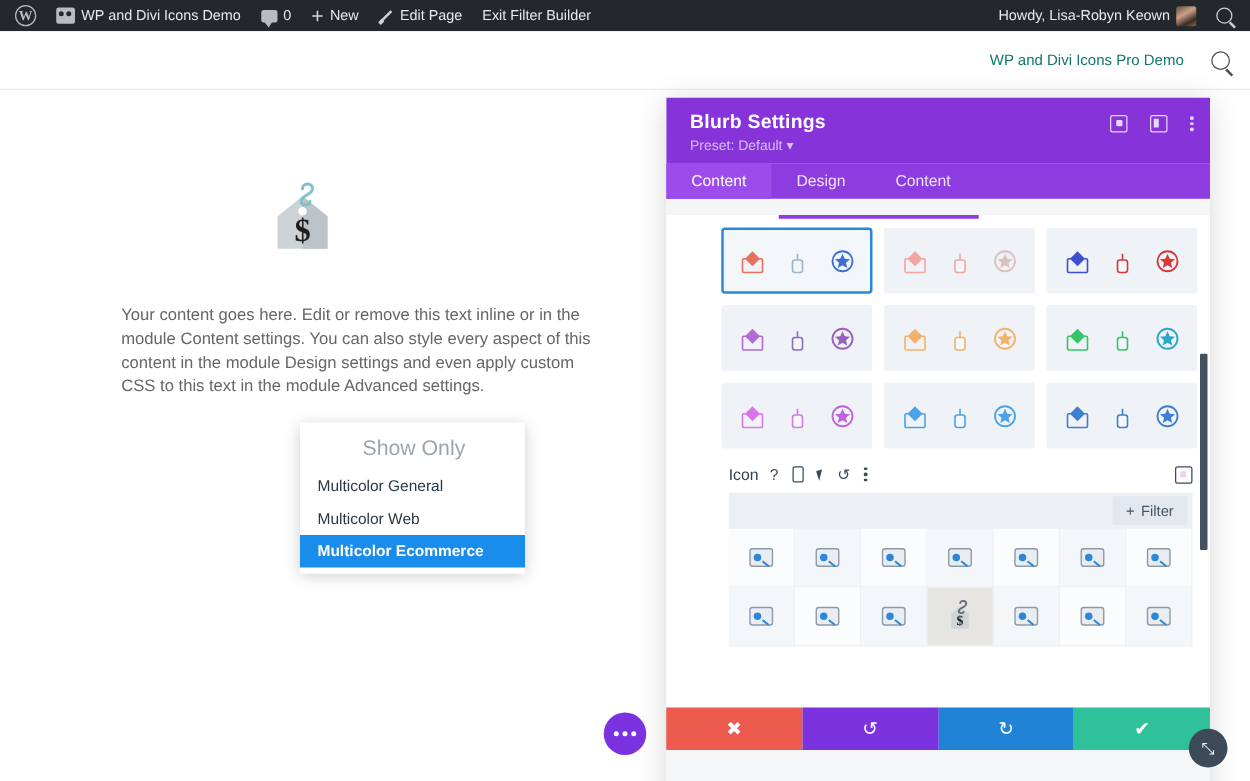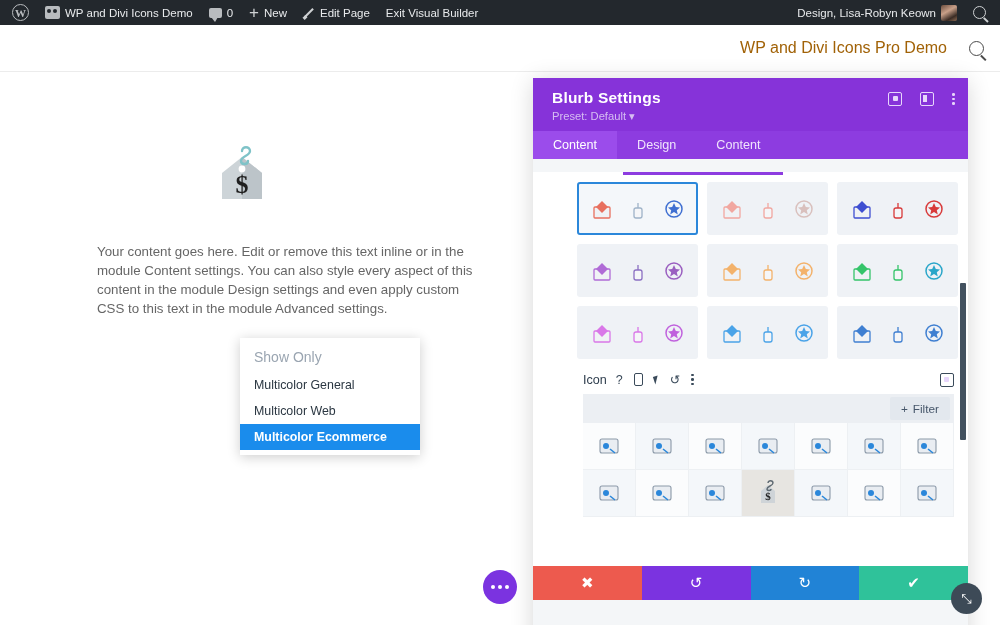--- a/index.html
+++ b/index.html
@@ -36,21 +36,21 @@
     background: linear-gradient(150deg,#6b4d3e 0%,#c9a089 40%,#3a2b24 75%,#8d6a53 100%); }
   .search-ic { width: 13px; height: 13px; border: 1.7px solid #cfd2d4; border-radius: 50%; position: relative; }
   .search-ic:after { content:""; position:absolute; right:-4px; bottom:-3px; width:6px; height:1.7px; background:#cfd2d4; transform: rotate(45deg); }
 
   
   .siteheader {
     position: absolute; top: 25px; left: 0; width: 1000px; height: 47px;
     background: #fff; display: flex; align-items: center; justify-content: flex-end;
     border-bottom: 1px solid #ececec;
   }
-  .site-nav-link { color: #a16207; font-size: 16px; }
+  .site-nav-link { color: #0f766e; font-size: 12px; }
   .hdr-search { margin: 0 16px 0 22px; width: 15px; height: 15px; border: 1.6px solid #4a4a4a; border-radius: 50%; position: relative; }
   .hdr-search:after { content:""; position:absolute; right:-4px; bottom:-4px; width:7px; height:1.6px; background:#4a4a4a; transform: rotate(45deg); }
 
   
   .preview { position: absolute; top: 73px; left: 0; width: 1000px; height: 552px; background: #fff; }
   .blurb { position: absolute; left: 97px; top: 70px; width: 390px; }
   .tag-wrap { width: 100%; display: flex; justify-content: center; margin-bottom: 36px; padding-right: 100px; }
   .blurb-title { font-size: 17.5px; color: #2a2a2a; letter-spacing: .3px; margin-bottom: 13px; font-weight: normal; }
   .blurb-body { font-size: 13.3px; line-height: 1.42; color: #666; width: 378px; }
 
@@ -107,21 +107,21 @@
 
   .icon-grid { margin: 0 14px 0 18px; display: grid; grid-template-columns: repeat(7, 1fr); background: #fff; }
   .ig-cell { height: 47px; display: flex; align-items: center; justify-content: center;
     border-right: 1px solid #edf0f3; border-bottom: 1px solid #edf0f3; background: #fbfcfd; }
   .ig-cell.alt { background: #f4f7fa; }
   .ig-cell.sel { background: #e7e5e1; }
 
   
   .dropdown { position: absolute; left: 240px; top: 338px; width: 180px; background: #fff;
     box-shadow: 0 2px 12px rgba(0,0,0,.2); padding: 6px 0 5px; z-index: 40; }
-  .dd-head { font-size: 14px; color: #9aa5b1; padding: 5px 14px 7px; }
+  .dd-head { font-size: 17px; color: #9aa5b1; padding: 5px 14px 7px; margin-left: 36px; }
   .dd-item { font-size: 12.4px; color: #2b3742; padding: 6px 14px; }
   .dd-item.active { background: #1a8cec; color: #fff; font-weight: bold; }
 
   .modal-scrollbar { position: absolute; right: 2px; top: 205px; width: 6px; height: 157px;
     background: #43515f; border-radius: 1px; z-index: 30; }
 
   
   .bottombar { position: absolute; left: 533px; top: 566px; width: 435px; height: 34px; display: flex; }
   .bb { flex: 1; display: flex; align-items: center; justify-content: center; color: #fff; font-size: 15px; }
   .bb-x { background: #ed5a4e; }
@@ -154,26 +154,26 @@
       </div>
       <div class="ab-item">
         <span class="plus-ic">+</span>
         <span>New</span>
       </div>
       <div class="ab-item">
         <span class="pencil-ic"></span>
         <span>Edit Page</span>
       </div>
       <div class="ab-item">
-        <span>Exit Visual Builder</span>
+        <span>Exit Filter Builder</span>
       </div>
     </div>
     <div class="ab-right">
       <div class="ab-item">
-        <span>Design, Lisa-Robyn Keown</span>
+        <span>Howdy, Lisa-Robyn Keown</span>
         <span class="avatar-img"></span>
       </div>
       <div class="ab-item">
         <span class="search-ic"></span>
       </div>
     </div>
   </div>
 
   <div class="siteheader">
     <a class="site-nav-link">WP and Divi Icons Pro Demo</a>

